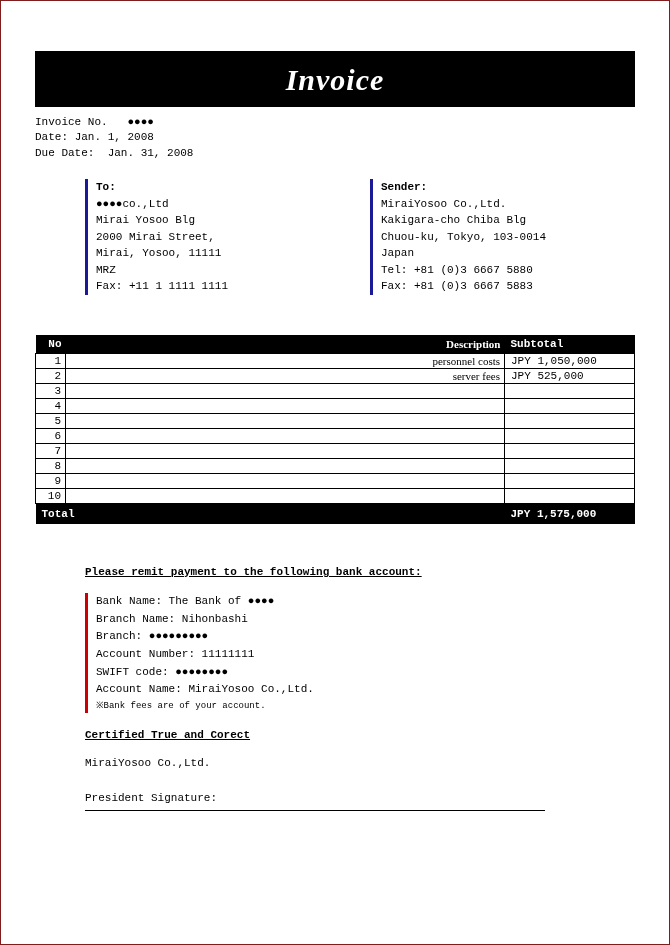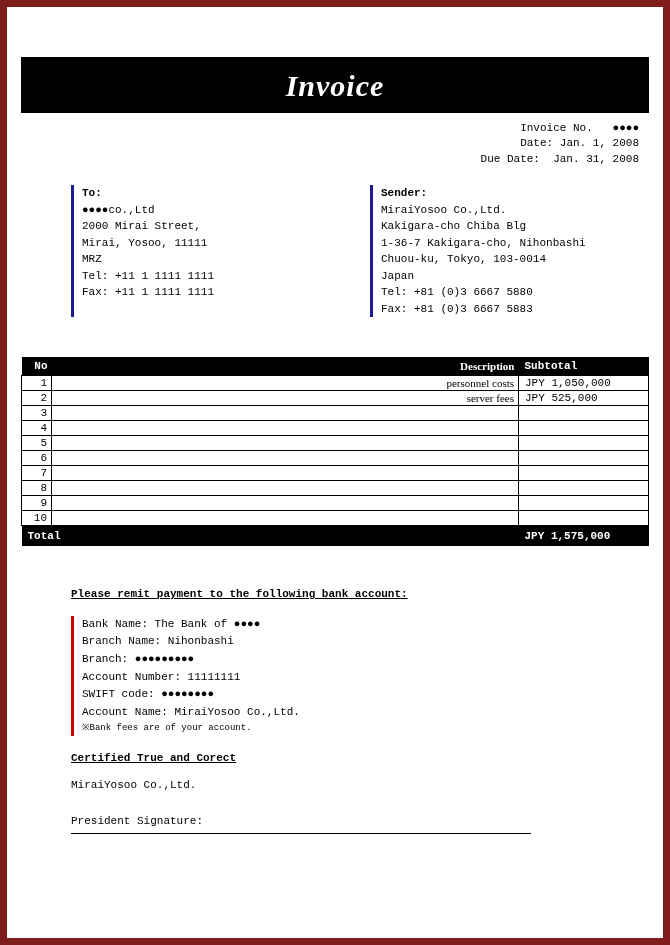--- a/index.html
+++ b/index.html
@@ -7,42 +7,42 @@
     margin: 0;
     padding: 0;
     background: #fff;
     font-family: "Courier New", monospace;
     font-size: 11px;
     color: #000;
   }
   .page {
     width: 670px;
     height: 945px;
-    border: 7px solid #7f1d1d;
+    border: 1px solid #7f1d1d;
     margin: 0 auto;
-    padding: 30px 14px;
+    padding: 30px 34px;
     position: relative;
   }
   .title-bar {
     background: #000;
     color: #fff;
     text-align: center;
     padding: 12px 0 10px 0;
     margin-top: 20px;
   }
   .title-bar h1 {
     margin: 0;
     font-family: Georgia, "Times New Roman", serif;
     font-weight: bold;
     font-size: 30px;
     font-style: italic;
     letter-spacing: 1px;
   }
   .meta {
-    text-align: right;
+    text-align: left;
     margin-top: 8px;
     padding-right: 10px;
     line-height: 1.4;
   }
   .addresses {
     display: flex;
     gap: 30px;
     margin-top: 18px;
     margin-bottom: 40px;
     padding-left: 50px;
@@ -132,31 +132,30 @@
     <div>
       <span>Due Date:</span>&nbsp;
       <span>Jan. 31, 2008</span>
     </div>
   </div>
 
   <div class="addresses">
     <div class="addr-block">
       <div class="addr-title">To:</div>
       <div>●●●●co.,Ltd</div>
+      <div>Mirai Yosoo Blg</div>
       <div>2000 Mirai Street,</div>
       <div>Mirai, Yosoo, 11111</div>
       <div>MRZ</div>
-      <div>Tel: +11 1 1111 1111</div>
       <div>Fax: +11 1 1111 1111</div>
     </div>
     <div class="addr-block">
       <div class="addr-title">Sender:</div>
       <div>MiraiYosoo Co.,Ltd.</div>
       <div>Kakigara-cho Chiba Blg</div>
-      <div>1-36-7 Kakigara-cho, Nihonbashi</div>
       <div>Chuou-ku, Tokyo, 103-0014</div>
       <div>Japan</div>
       <div>Tel: +81 (0)3 6667 5880</div>
       <div>Fax: +81 (0)3 6667 5883</div>
     </div>
   </div>
 
   <table class="items">
     <thead>
       <tr>

